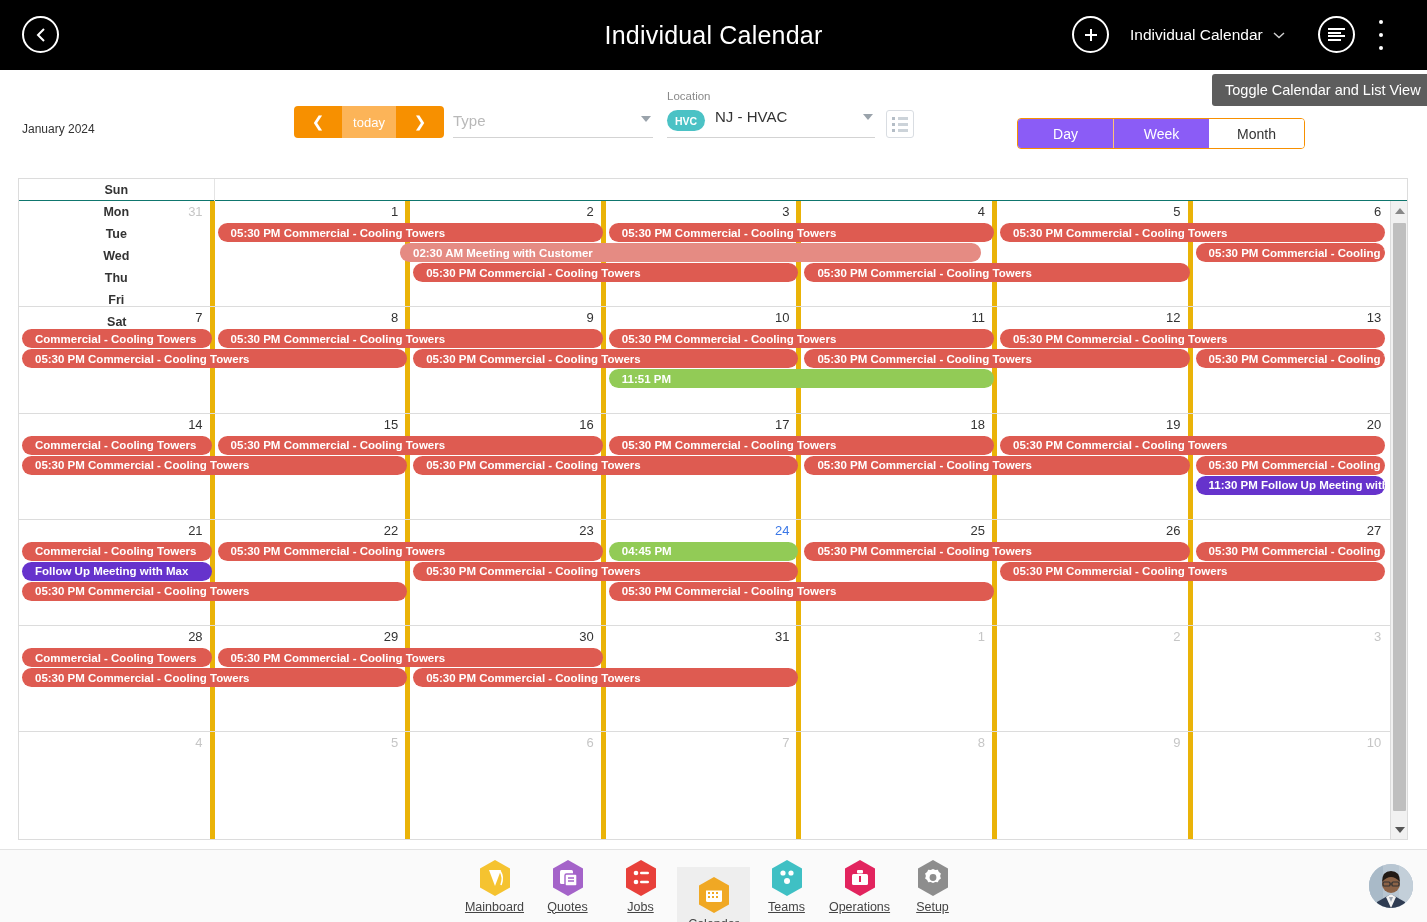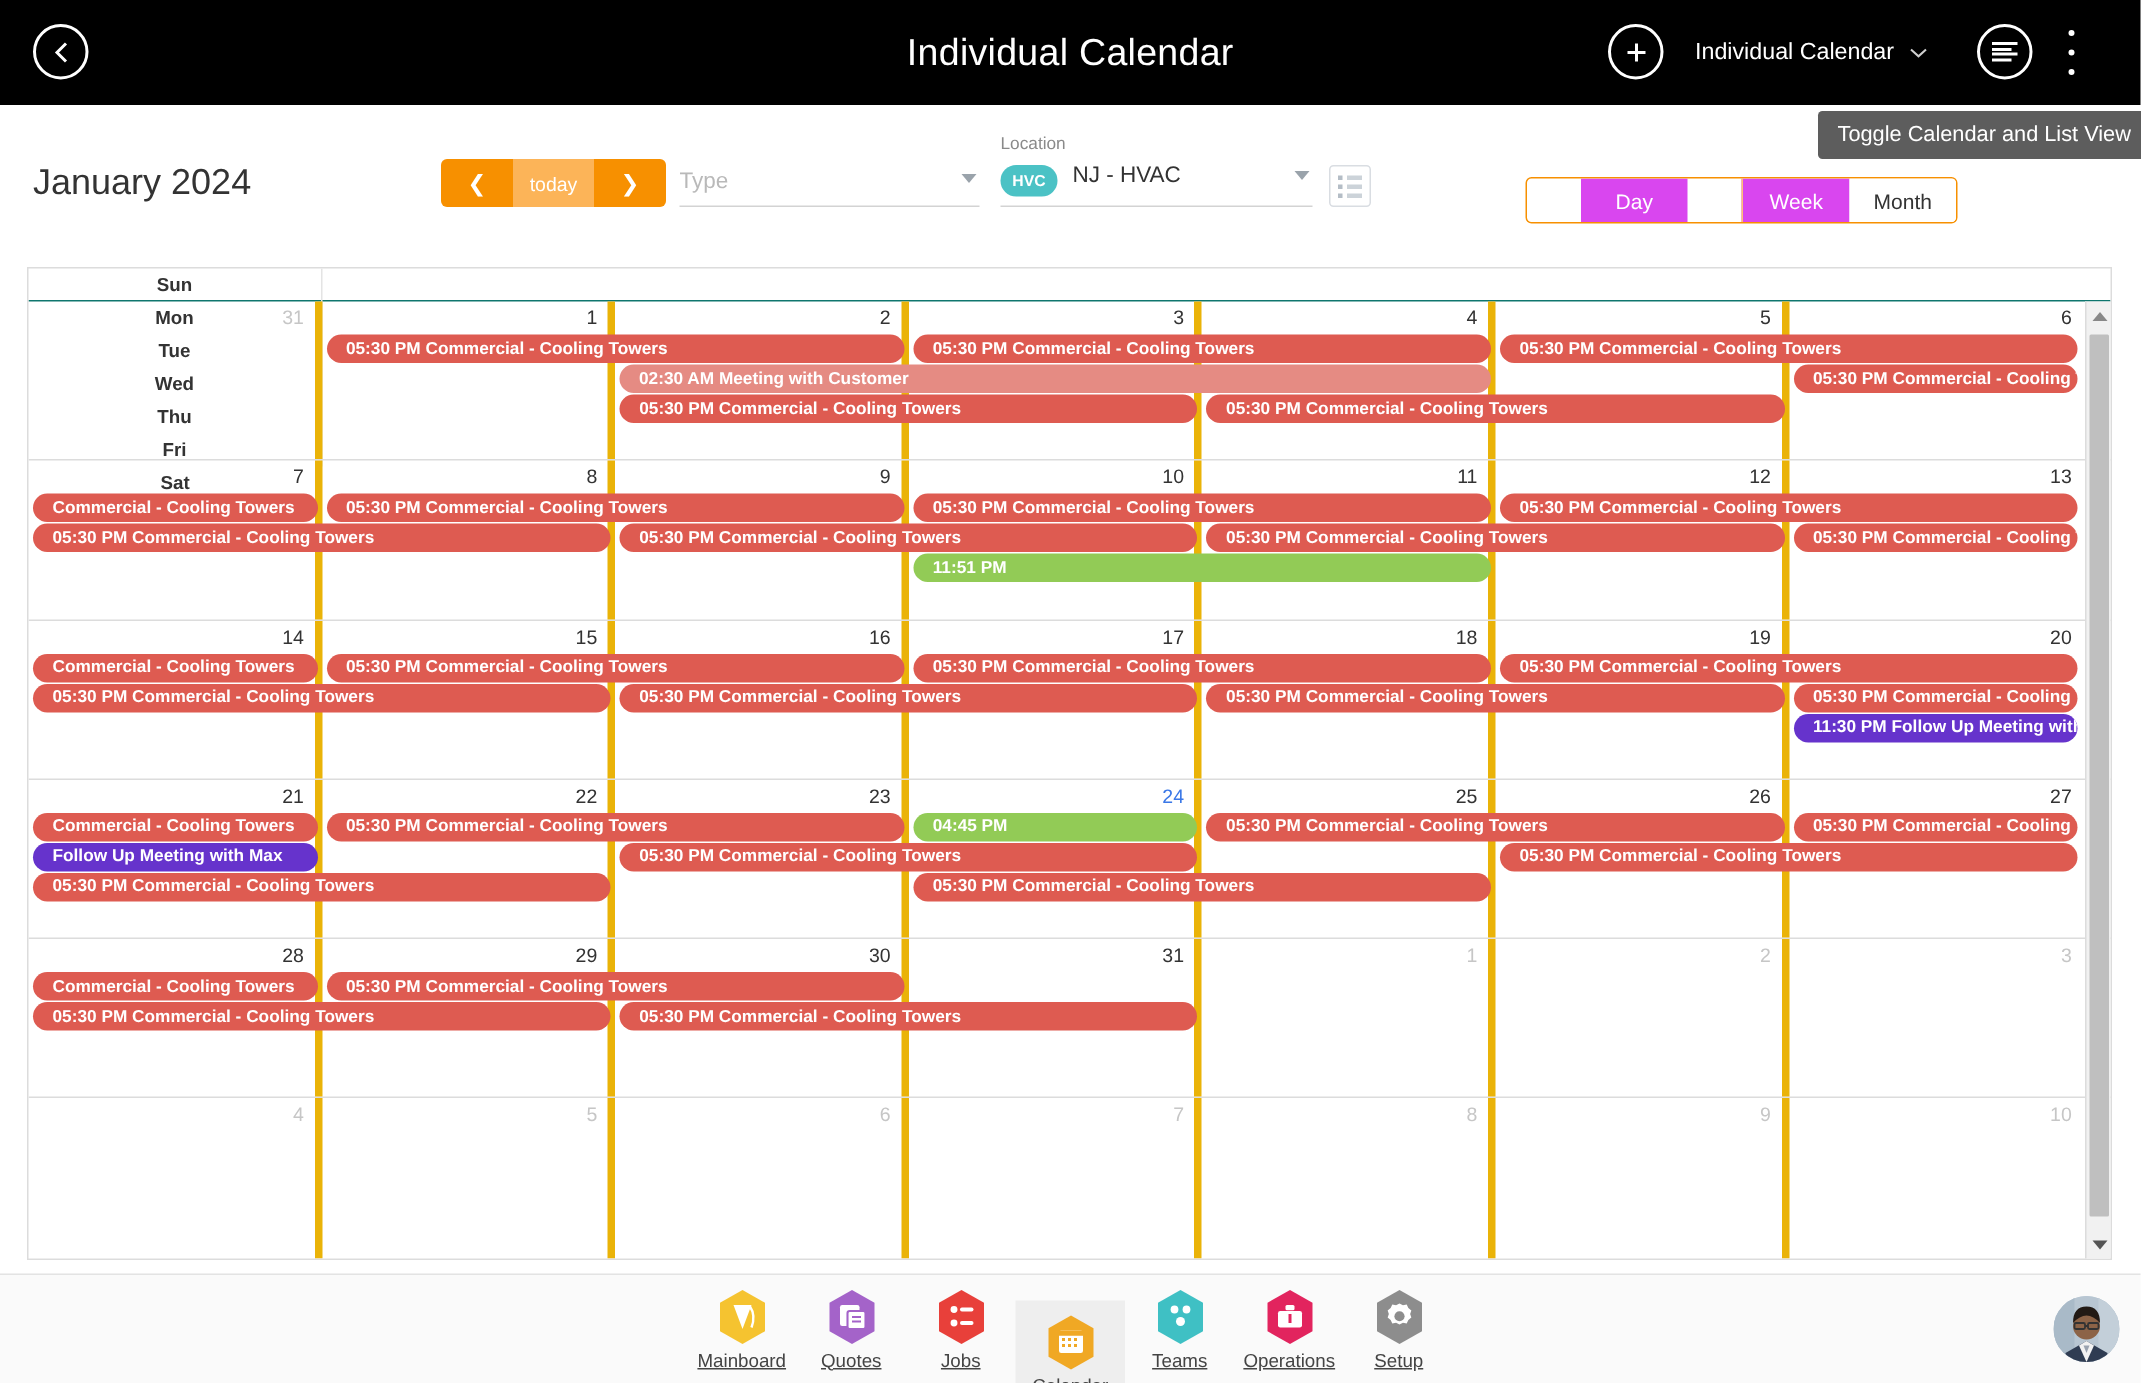--- a/index.html
+++ b/index.html
@@ -51,21 +51,21 @@
   .kebab-btn {
     position:absolute; left:1371px; top:18px; width:20px; height:34px;
     display:flex; flex-direction:column; align-items:center; justify-content:space-between;
     padding:2px 0; cursor:pointer;
   }
   .kebab-btn b { display:block; width:4px; height:4px; border-radius:50%; background:#fff; }
 
   
   .toolbar { position:absolute; left:0; top:70px; width:1427px; height:108px; background:#fff; }
   .month-title {
-    position:absolute; left:22px; top:108px; font-size:24px; color:#333; font-weight:400;
+    position:absolute; left:22px; top:122px; font-size:12px; color:#333; font-weight:400;
   }
   .navgroup {
     position:absolute; left:294px; top:106px; height:32px;
     display:flex; border-radius:4px; overflow:hidden;
   }
   .navgroup div {
     display:flex; align-items:center; justify-content:center;
     background:#f79000; color:#fff; cursor:pointer; font-size:13px;
   }
   .navgroup .arrow { width:48px; font-size:15px; }
@@ -107,21 +107,21 @@
     display:flex; align-items:center; white-space:nowrap;
   }
   .viewgroup {
     position:absolute; left:1017px; top:118px; width:288px; height:31px;
     border:1px solid #f79000; border-radius:4px; overflow:hidden; display:flex;
   }
   .viewgroup div {
     flex:1; display:flex; align-items:center; justify-content:center;
     font-size:14px; cursor:pointer;
   }
-  .viewgroup .on { background:#d946ef; color:#fff;margin-left:36px; }
+  .viewgroup .on { background:#8b5cf6; color:#fff; }
   .viewgroup .on + .on { border-left:1px solid #ffc176; }
   .viewgroup .off { background:#fff; color:#333; }
 
   
   .calwrap {
     position:absolute; left:18px; top:178px; width:1390px; height:662px;
     border:1px solid #dcdcdc; background:#fff; overflow:hidden;
   }
   .dayhdr { display:flex; height:22px; border-bottom:1px solid #0f766e;flex-direction:column; }
   .dayhdr div {
@@ -300,21 +300,21 @@
             <div class="dnum">5</div>
           </div>
           <div class="cell">
             <div class="dnum">6</div>
           </div>
         </div>
         <div class="evts">
           <div class="ev red" style="left: 198.6px; width: 385.2px; top: 0px;">05:30 PM Commercial - Cooling Towers</div>
           <div class="ev red" style="left: 589.8px; width: 385.2px; top: 0px;">05:30 PM Commercial - Cooling Towers</div>
           <div class="ev red" style="left: 981px; width: 385.2px; top: 0px;">05:30 PM Commercial - Cooling Towers</div>
-          <div class="ev redlt" style="left: 394px; width: 580.8px; top: 20px;">02:30 AM Meeting with Customer</div>
+          <div class="ev redlt" style="left: 381px; width: 580.8px; top: 20px;">02:30 AM Meeting with Customer</div>
           <div class="ev red" style="left: 1176.6px; width: 189.6px; top: 20px;">05:30 PM Commercial - Cooling Towers</div>
           <div class="ev red" style="left: 394.2px; width: 385.2px; top: 40px;">05:30 PM Commercial - Cooling Towers</div>
           <div class="ev red" style="left: 785.4px; width: 385.2px; top: 40px;">05:30 PM Commercial - Cooling Towers</div>
         </div>
       </div>
       <div class="wrow">
         <div class="cells">
           <div class="cell">
             <div class="dnum">7</div>
           </div>

